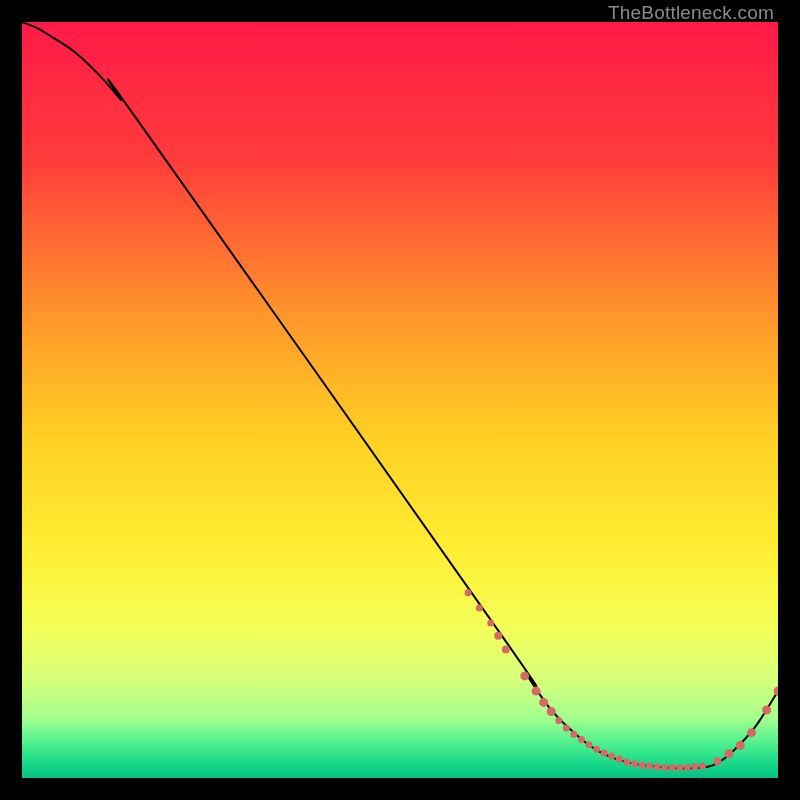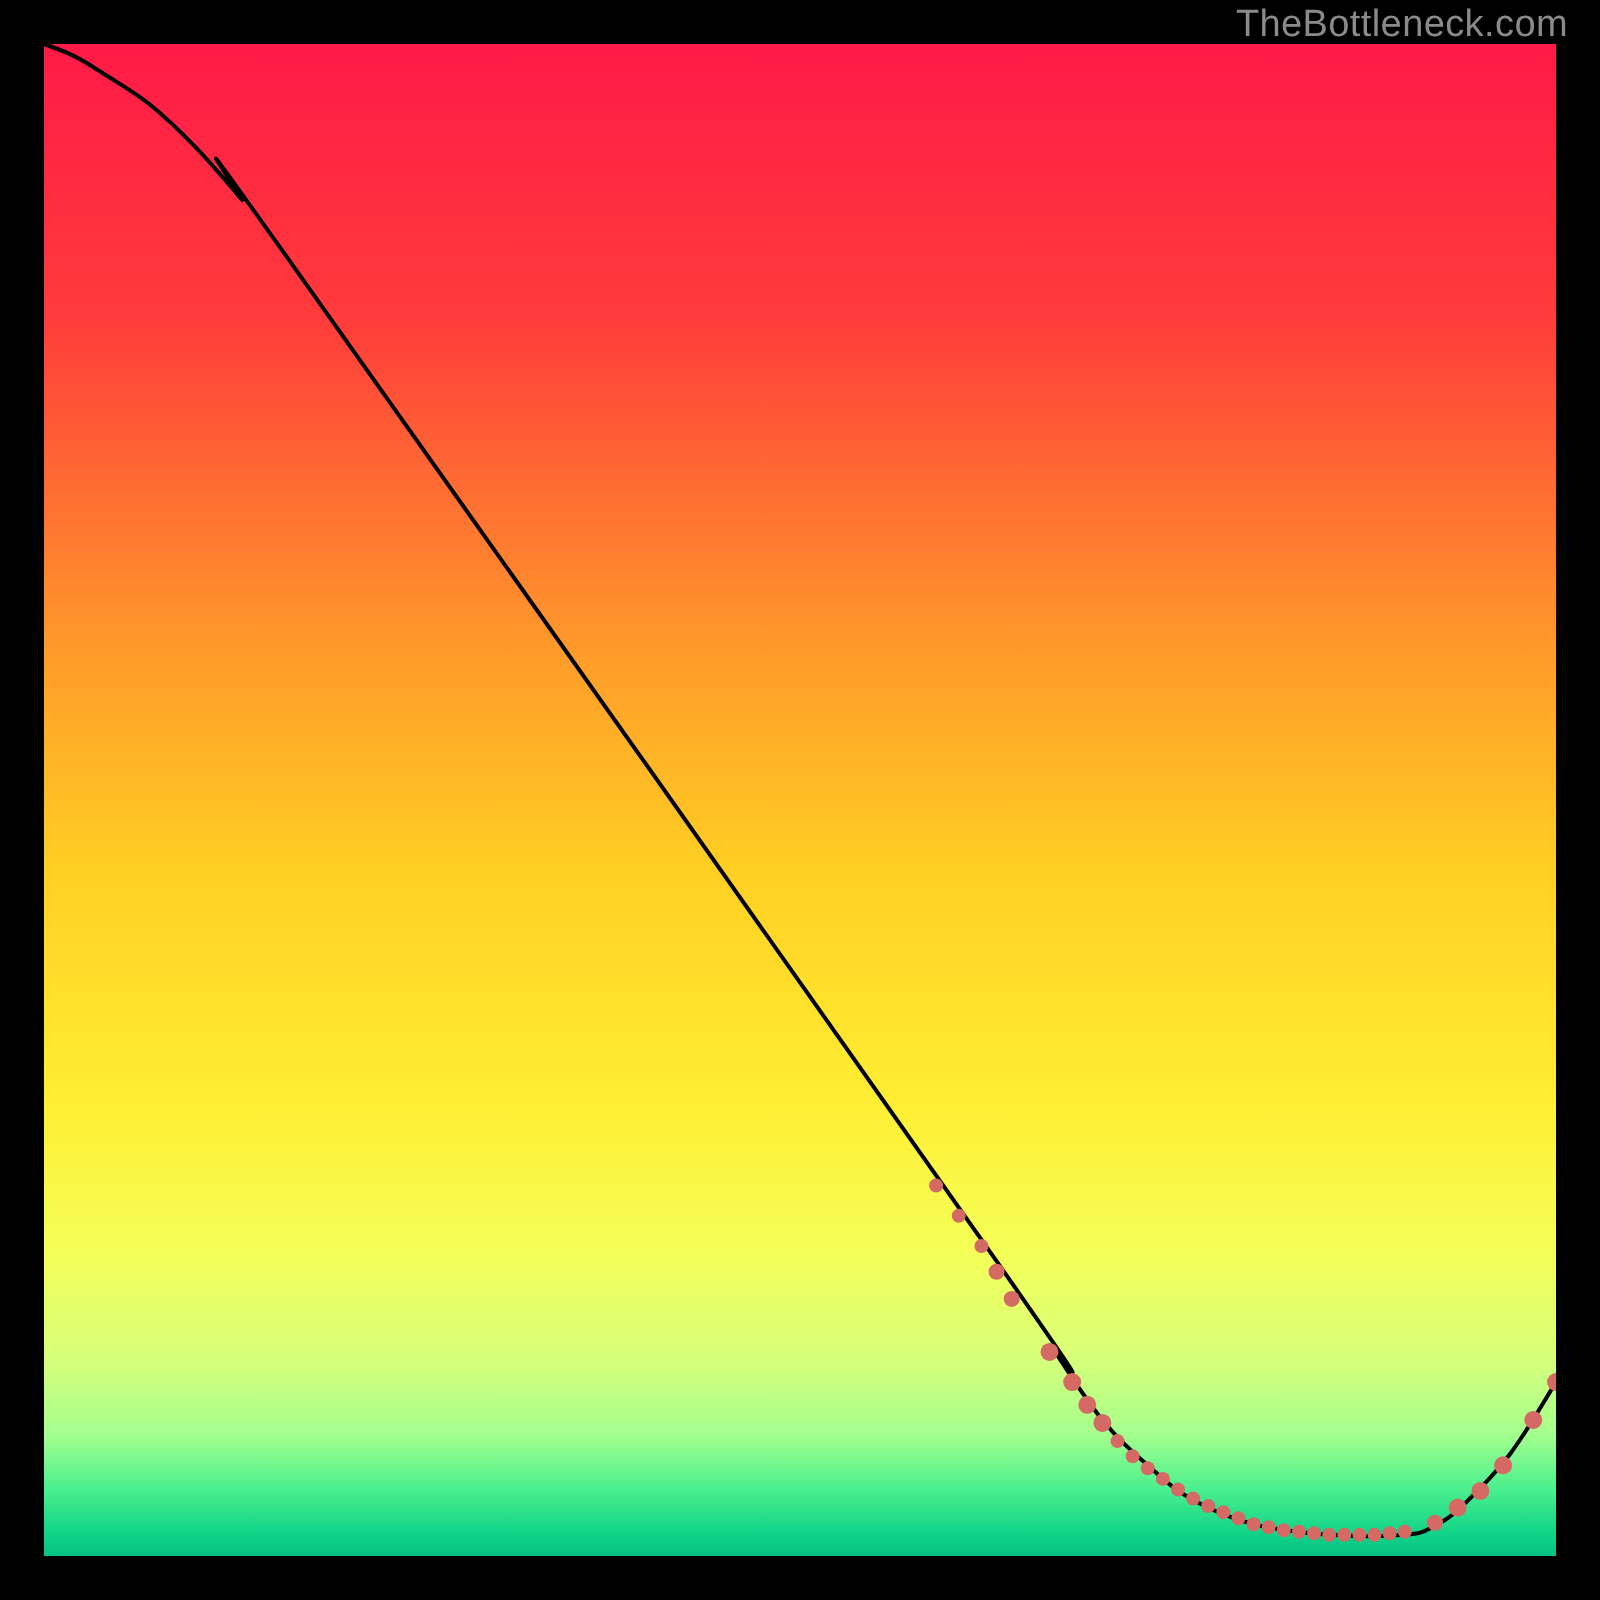--- a/index.html
+++ b/index.html
@@ -19,21 +19,21 @@
   .plot {
     position: absolute;
     left: 22px;
     top: 22px;
     width: 756px;
     height: 756px;
   }
   .watermark {
     position: absolute;
     top: 2px;
-    right: 16px;
+    right: 26px;
     font-family: Arial, Helvetica, sans-serif;
     font-size: 19px;
     color: #8a8a8a;
     letter-spacing: 0.2px;
     user-select: none;
   }
   svg { display: block; }
 </style>
 </head>
 <body>

